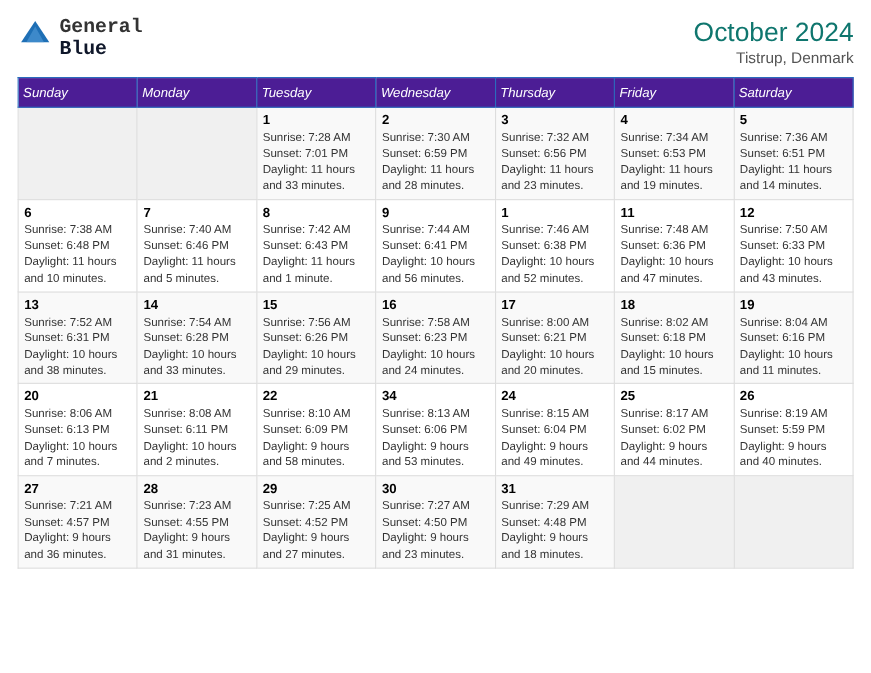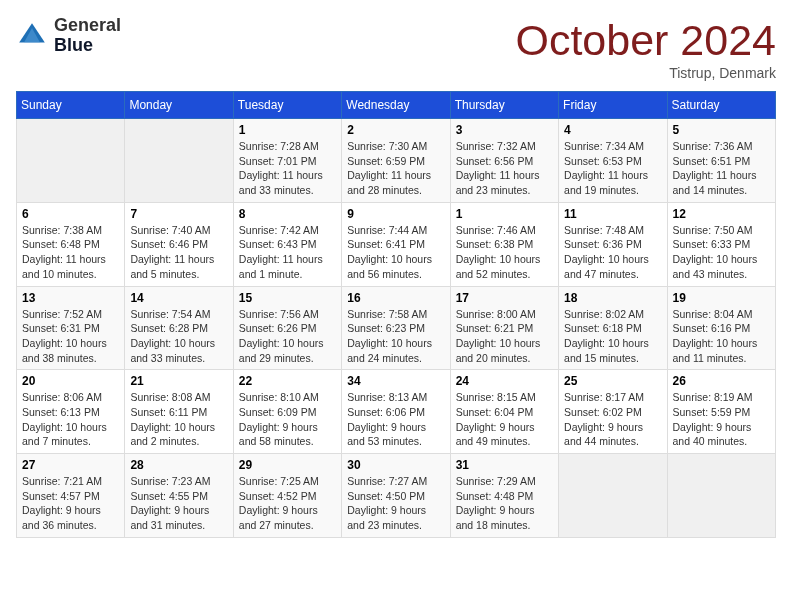--- a/index.html
+++ b/index.html
@@ -11,22 +11,22 @@
       padding: 16px;
     }
     .header {
       display: flex;
       justify-content: space-between;
       align-items: flex-start;
       margin-bottom: 10px;
     }
     .logo {
       display: flex;
-      align-items: center;
       gap: 6px;
+      font-family: Liberation Mono, monospace;
     }
     .logo-text {
       display: flex;
       flex-direction: column;
       line-height: 1.1;
     }
     .logo-general {
       font-size: 18px;
       font-weight: bold;
       color: #333;
@@ -37,37 +37,38 @@
       color: #0f172a;
     }
     .logo-icon {
       width: 32px;
       height: 32px;
     }
     .title-block {
       text-align: right;
     }
     .month-title {
-      font-size: 43px;
+      font-size: 24px;
       font-weight: 300;
-      color: #7f1d1d;
+      color: #0f766e;
     }
     .location {
       font-size: 14px;
       color: #555;
       text-align: right;
     }
     .calendar {
       width: 100%;
       border-collapse: collapse;
       font-size: 11px;
     }
     .calendar thead tr {
-      background: #1d4ed8;
+      background: #4c1d95;
       color: #fff;
+      font-style: italic;
     }
     .calendar thead th {
       padding: 6px 4px;
       text-align: left;
       font-weight: normal;
       font-size: 12px;
       border: 1px solid #2a6bbd;
     }
     .calendar tbody tr {
       border-bottom: 1px solid #ddd;

